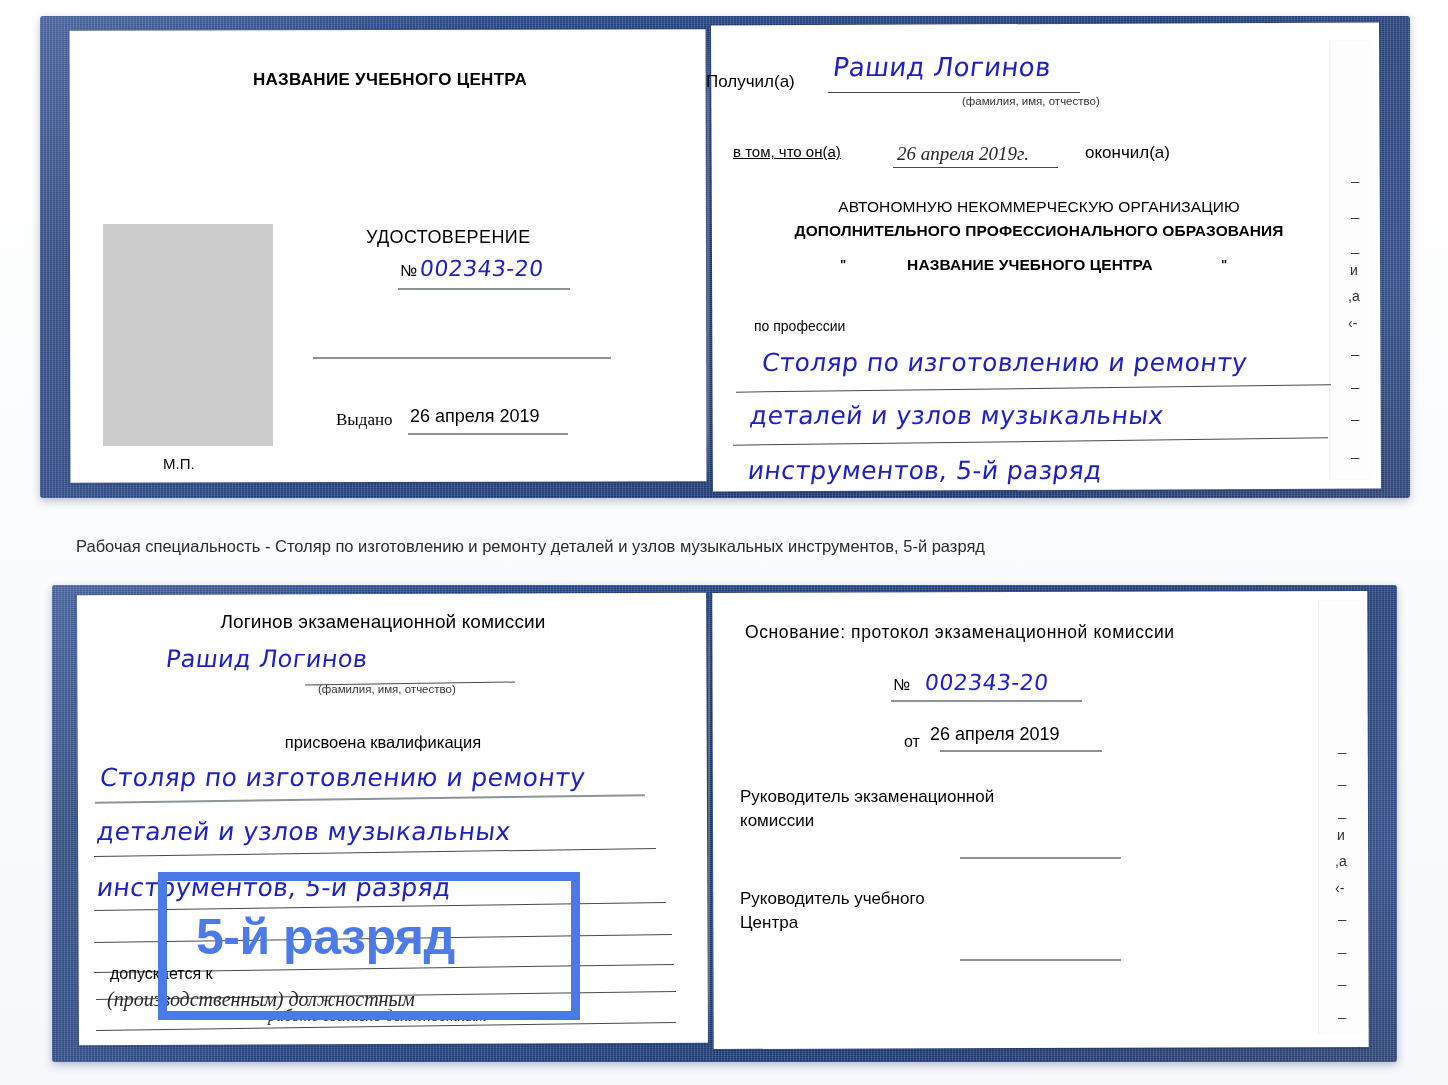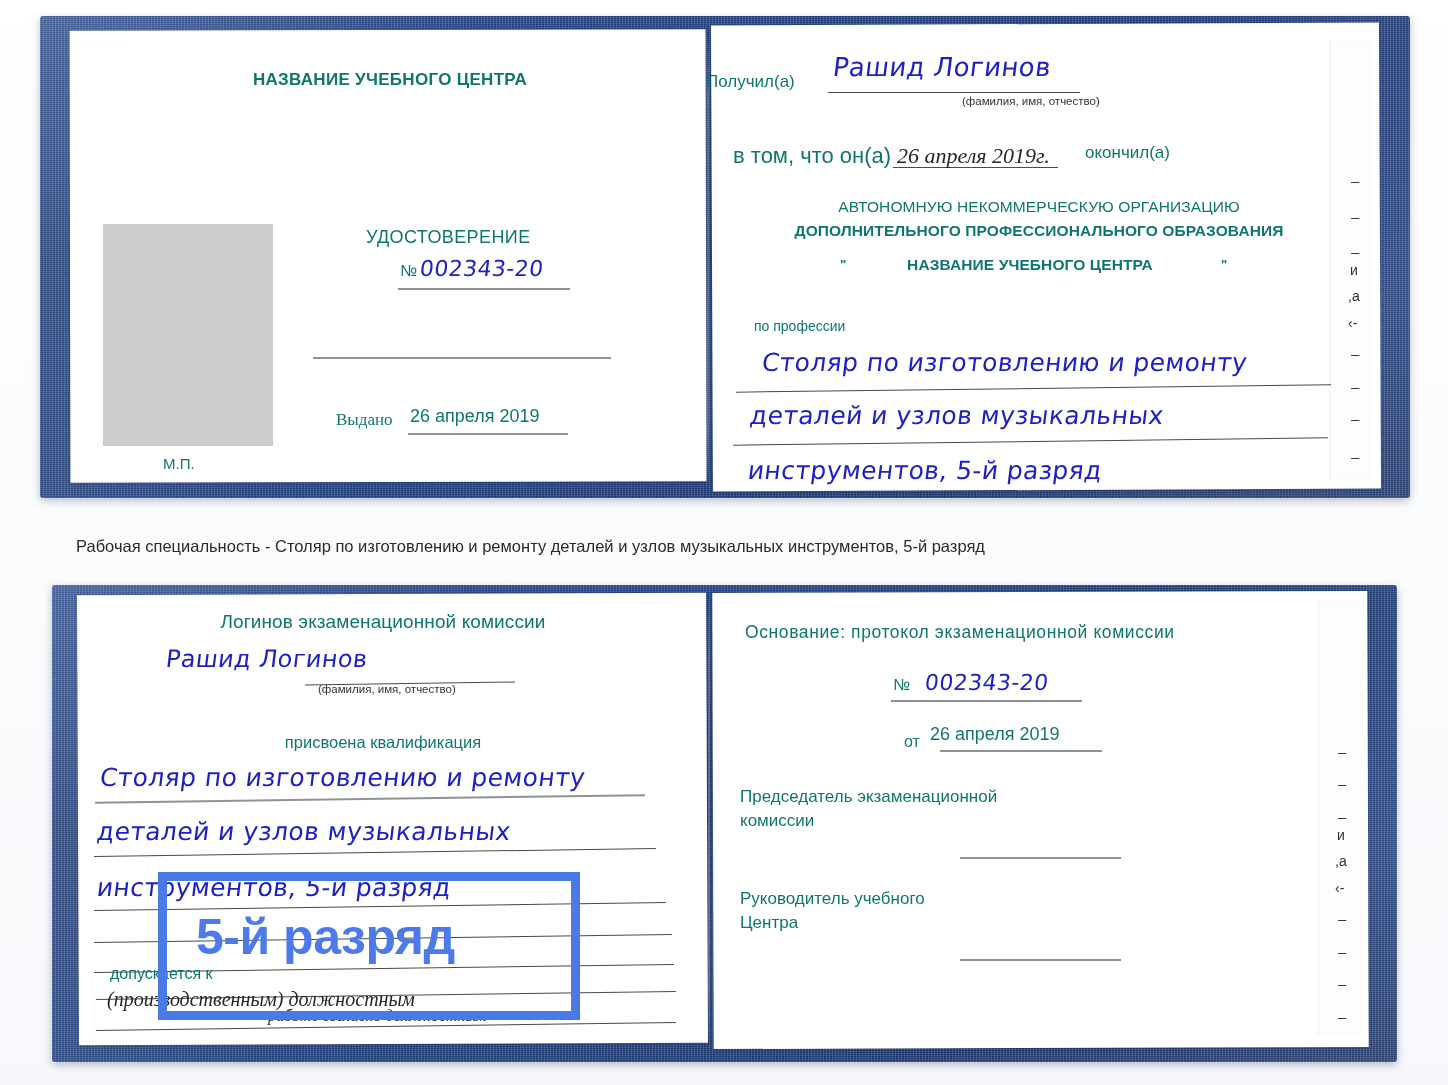--- a/index.html
+++ b/index.html
@@ -53,21 +53,21 @@
 
   .spine{
     position:absolute; z-index:4;
     width:2px;
     background:linear-gradient(180deg, rgba(120,130,150,0.0), rgba(110,120,145,0.75) 12%, rgba(110,120,145,0.75) 88%, rgba(120,130,150,0.0));
   }
   #spine-top{ left:707px; top:40px;  height:446px; }
   #spine-bot{ left:708px; top:602px; height:440px; }
 
   
-  .t{ position:absolute; color:#0f766e; white-space:pre; z-index:6; }
+  .t{ position:absolute; color:#000000; white-space:pre; z-index:6; }
   .center{ text-align:center; }
   .hand{
     color:#1e20c4;
     font-family:"DejaVu Sans", sans-serif;
     font-weight:500;
     letter-spacing:0.4px;
     transform:skewX(-7deg);
   }
   .hand-i{
     color:#262626;
@@ -155,22 +155,22 @@
 <div class="t" style="left:410px; top:406px; font-size:18px;">26 апреля 2019</div>
 <div class="rule" style="left:408px; top:433px; width:160px;"></div>
 
 <div class="t" style="left:163px; top:455px; font-size:15px;">М.П.</div>
 
 <div class="t" style="left:706px; top:72px; font-size:17px;">Получил(а)</div>
 <div class="t hand" style="left:833px; top:52px; font-size:26px;">Рашид Логинов</div>
 <div class="rule dark" style="left:828px; top:92px; width:252px;"></div>
 <div class="t" style="left:962px; top:95px; font-size:11.5px; color:#333;">(фамилия, имя, отчество)</div>
 
-<div class="t" style="left:733px; top:143px; font-size:22px;">в том, что он(а)</div>
-<div class="t hand-i" style="left:897px; top:143px; font-size:22px;font-style:italic;">26 апреля 2019г.</div>
+<div class="t" style="left:733px; top:143px; font-size:15px;text-decoration:underline;">в том, что он(а)</div>
+<div class="t hand-i" style="left:897px; top:143px; font-size:19px;font-style:italic;">26 апреля 2019г.</div>
 <div class="rule dark" style="left:893px; top:167px; width:165px;"></div>
 <div class="t" style="left:1085px; top:143px; font-size:17px;">окончил(а)</div>
 
 <div class="t center" style="left:745px; top:198px; width:588px; font-size:15.5px; font-weight:normal; letter-spacing:0.1px;">АВТОНОМНУЮ НЕКОММЕРЧЕСКУЮ ОРГАНИЗАЦИЮ</div>
 <div class="t center" style="left:740px; top:222px; width:598px; font-size:15.5px; font-weight:bold; letter-spacing:0.1px;">ДОПОЛНИТЕЛЬНОГО ПРОФЕССИОНАЛЬНОГО ОБРАЗОВАНИЯ</div>
 <div class="t" style="left:840px; top:257px; font-size:13px; font-weight:bold;">"</div>
 <div class="t center" style="left:865px; top:256px; width:330px; font-size:15.5px; font-weight:bold; letter-spacing:0.1px;">НАЗВАНИЕ УЧЕБНОГО ЦЕНТРА</div>
 <div class="t" style="left:1221px; top:257px; font-size:13px; font-weight:bold;">"</div>
 
 <div class="t" style="left:754px; top:318px; font-size:14px;">по профессии</div>
@@ -235,21 +235,21 @@
 <div class="t" style="left:745px; top:622px; font-size:17.5px; letter-spacing:0.6px;">Основание: протокол экзаменационной комиссии</div>
 
 <div class="t" style="left:893px; top:676px; font-size:16px;">№</div>
 <div class="t hand" style="left:925px; top:670px; font-size:22px;">002343-20</div>
 <div class="rule" style="left:891px; top:700px; width:191px;"></div>
 
 <div class="t" style="left:904px; top:733px; font-size:16px;">от</div>
 <div class="t" style="left:930px; top:724px; font-size:18px;">26 апреля 2019</div>
 <div class="rule" style="left:940px; top:750px; width:162px;"></div>
 
-<div class="t" style="left:740px; top:787px; font-size:17px;">Председатель экзаменационной</div>
+<div class="t" style="left:740px; top:787px; font-size:17px;">Руководитель экзаменационной</div>
 <div class="t" style="left:740px; top:811px; font-size:17px;">комиссии</div>
 <div class="rule" style="left:960px; top:857px; width:161px;"></div>
 
 <div class="t" style="left:740px; top:889px; font-size:17px;">Руководитель учебного</div>
 <div class="t" style="left:740px; top:913px; font-size:17px;">Центра</div>
 <div class="rule" style="left:960px; top:959px; width:161px;"></div>
 
 <div class="frag dash" style="left:1338px; top:743px;">–</div>
 <div class="frag dash" style="left:1338px; top:775px;">–</div>
 <div class="frag dash" style="left:1338px; top:808px;">–</div>

